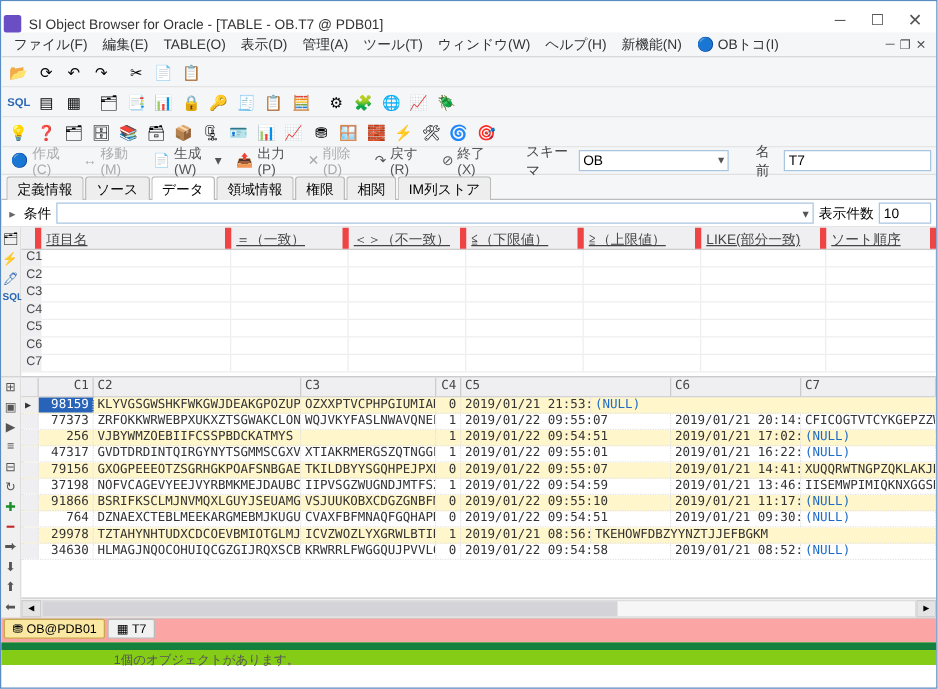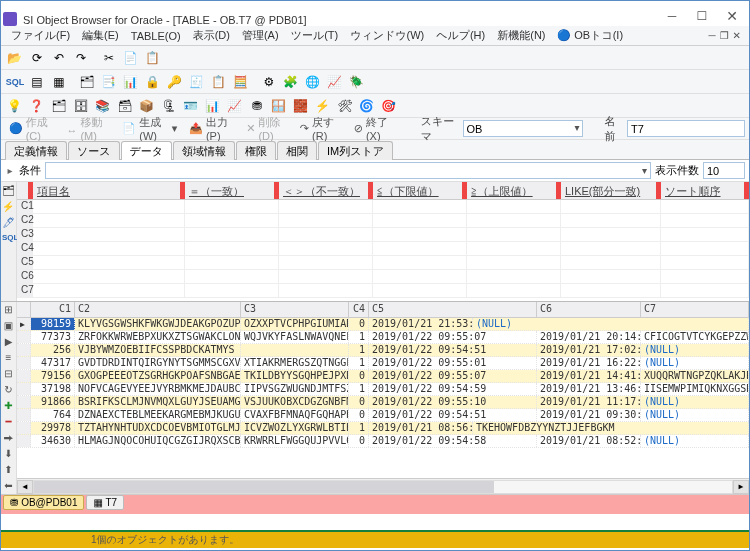--- a/index.html
+++ b/index.html
@@ -72,21 +72,21 @@
   .dg-row:first-child .dc.hdr::before { content:"▶"; font-size:8px; color:#333;}
 
   .hscroll { height:16px; background:#f0f0f0; border-top:1px solid #ccc; display:flex; align-items:center;}
   .hscroll .btn { width:16px; height:14px; background:#e4e4e4; border:1px solid #ccc; text-align:center; font-size:8px; line-height:12px;}
   .hscroll .track { flex:1; height:14px; background:#f6f6f6; border:1px solid #ddd; position:relative;}
   .hscroll .thumb { position:absolute; left:0; top:0; width:460px; height:12px; background:#d4d4d8;}
 
   .status-tabs { height: 20px; background:#fca5a5; display:flex; align-items:flex-start; padding:0 2px; gap:2px; border-top:1px solid #ccc;} 
   .status-tabs .stab { padding:1px 6px; border:1px solid #c9a94d; background:#fbe9a3; font-size:10px; border-radius:2px;}
   .status-tabs .stab.plain { background:#f1f1f1; border-color:#bbb;}
-  .statusbar { height:18px; background:#eab308; border-top:2px solid #15803d; padding:1px 90px; font-size:10px; color:#555;margin-top:16px;}
+  .statusbar { height:18px; background:#84cc16; border-top:6px solid #15803d; padding:1px 90px; font-size:10px; color:#555;}
 </style>
 </head>
 <body>
 
 <div class="titlebar">
   <span class="icon"></span>
   <span class="title">SI Object Browser for Oracle - [TABLE - OB.T7 @ PDB01]</span>
   <span class="winbtn">─</span>
   <span class="winbtn">☐</span>
   <span class="winbtn close">✕</span>

